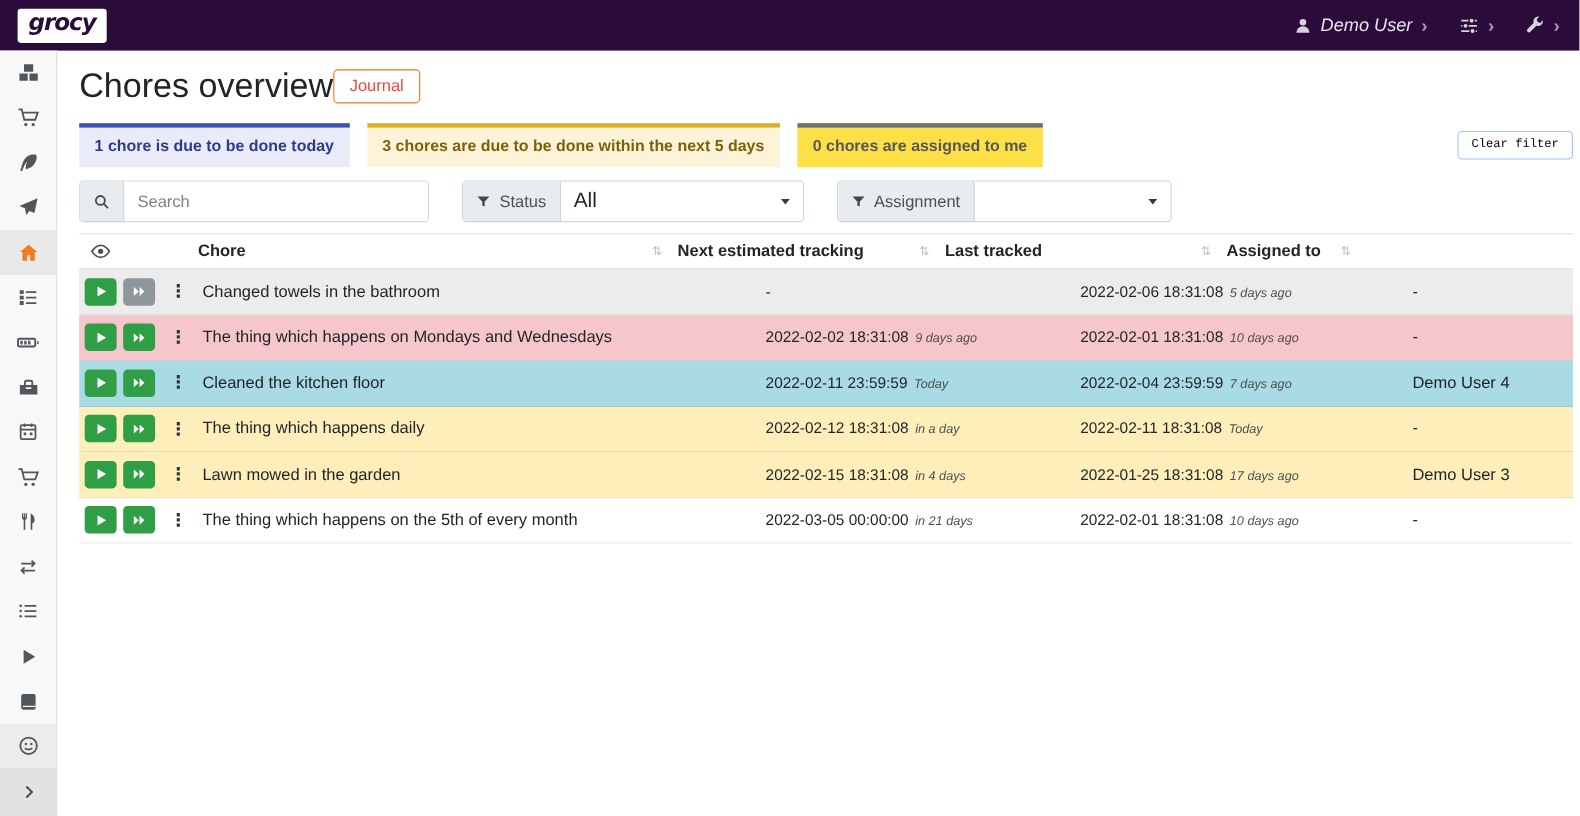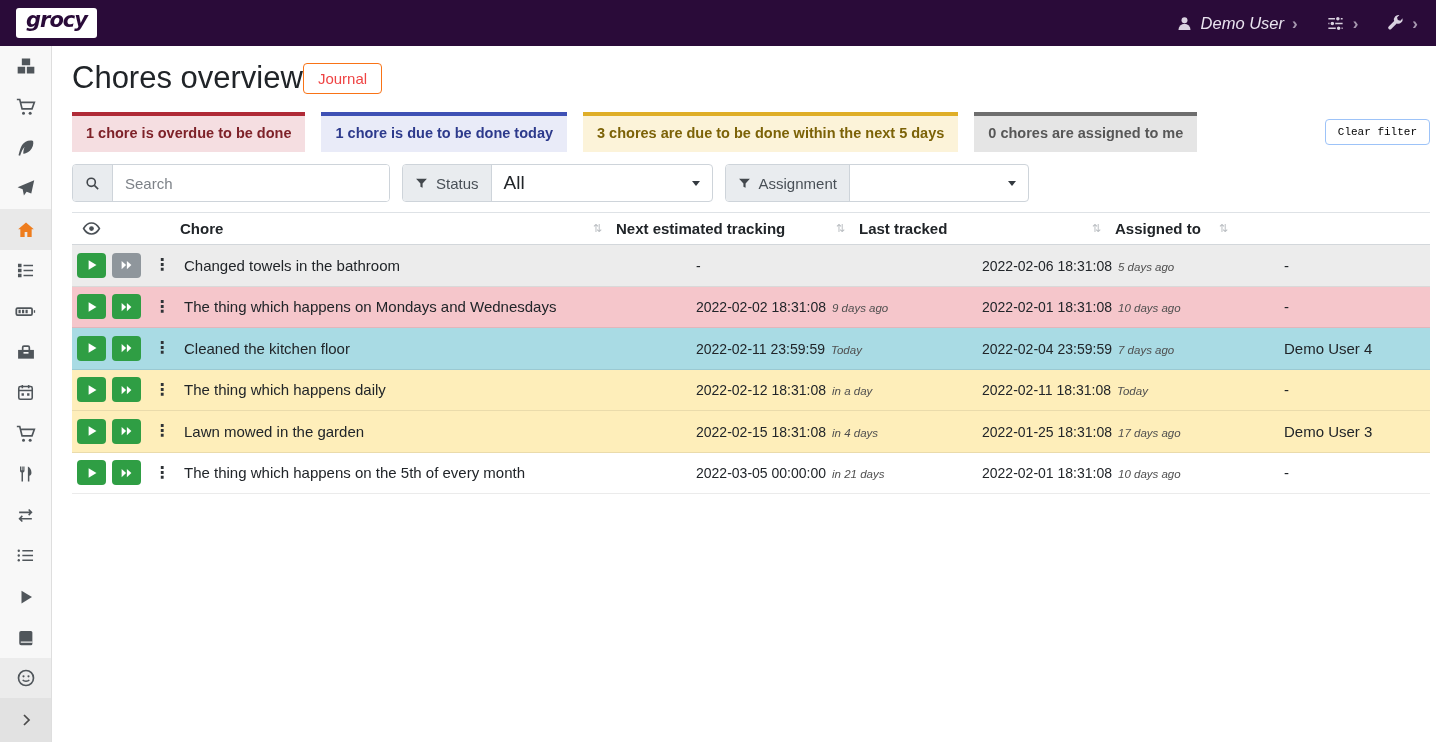--- a/index.html
+++ b/index.html
@@ -37,26 +37,26 @@
   .btn-outline { background:#fff; border:1px solid #f97316; color:#ef4444; font-size:15px;
     padding:6px 14px; border-radius:4px; cursor:pointer; font-family:inherit; }
 
   
   .banner-row { display:flex; align-items:center; gap:16px; margin-bottom:12px; }
   .banner { border-top:4px solid; font-weight:bold; font-size:14.5px;
     padding:9px 14px 11px; white-space:nowrap; }
   .b0 { border-color:#b02a37; background:#f5dee1; color:#7e2229; }
   .b1 { border-color:#3f51b5; background:#e9ebf8; color:#2d3a8c; }
   .b2 { border-color:#dfae27; background:#fcf3d9; color:#7c6207; }
-  .b3 { border-color:#6e6e6e; background:#e5e5e5; color:#575757; }
+  .b3 { border-color:#6e6e6e; background:#fde047; color:#575757; }
   .btn-clear { margin-left:auto; background:#fff; border:1px solid #9dc3f8; color:#000000;
     font-size:11px; padding:6px 12px; border-radius:4px; cursor:pointer; font-family:Liberation Mono, monospace; }
 
   
-  .filterbar { display:flex; align-items:center; gap:12px; margin:2px 0 10px; }
+  .filterbar { display:flex; align-items:center; gap:30px; margin:2px 0 10px; }
   .input-group { display:flex; height:38px; border:1px solid #ced4da; border-radius:4px;
     overflow:hidden; background:#fff; align-items:stretch; }
   .ig-label { display:flex; align-items:center; gap:8px; background:#e9ecef;
     border-right:1px solid #ced4da; padding:0 12px; color:#495057; font-size:15px; }
   .ig-input { border:none; outline:none; padding:0 12px; font-size:15px; width:276px;
     font-family:inherit; color:#212529; }
   .ig-input::placeholder { color:#7d8288; }
   .select { display:flex; align-items:center; justify-content:space-between;
     padding:0 12px; cursor:pointer; font-size:19px; color:#212529; }
   .select.w-status { width:220px; }
@@ -248,21 +248,20 @@
   </div>
 
   <div class="main">
 
     <div class="title-row">
       <h1>Chores overview</h1>
       <button class="btn-outline">Journal</button>
     </div>
 
     <div class="banner-row">
-      <div class="banner b0">1 chore is overdue to be done</div>
       <div class="banner b1">1 chore is due to be done today</div>
       <div class="banner b2">3 chores are due to be done within the next 5 days</div>
       <div class="banner b3">0 chores are assigned to me</div>
       <button class="btn-clear">Clear filter</button>
     </div>
 
     <div class="filterbar">
       <div class="input-group">
         <span class="ig-label">
           <svg width="15" height="15" viewBox="0 0 24 24" fill="none" stroke="#43484d" stroke-width="2.6">

